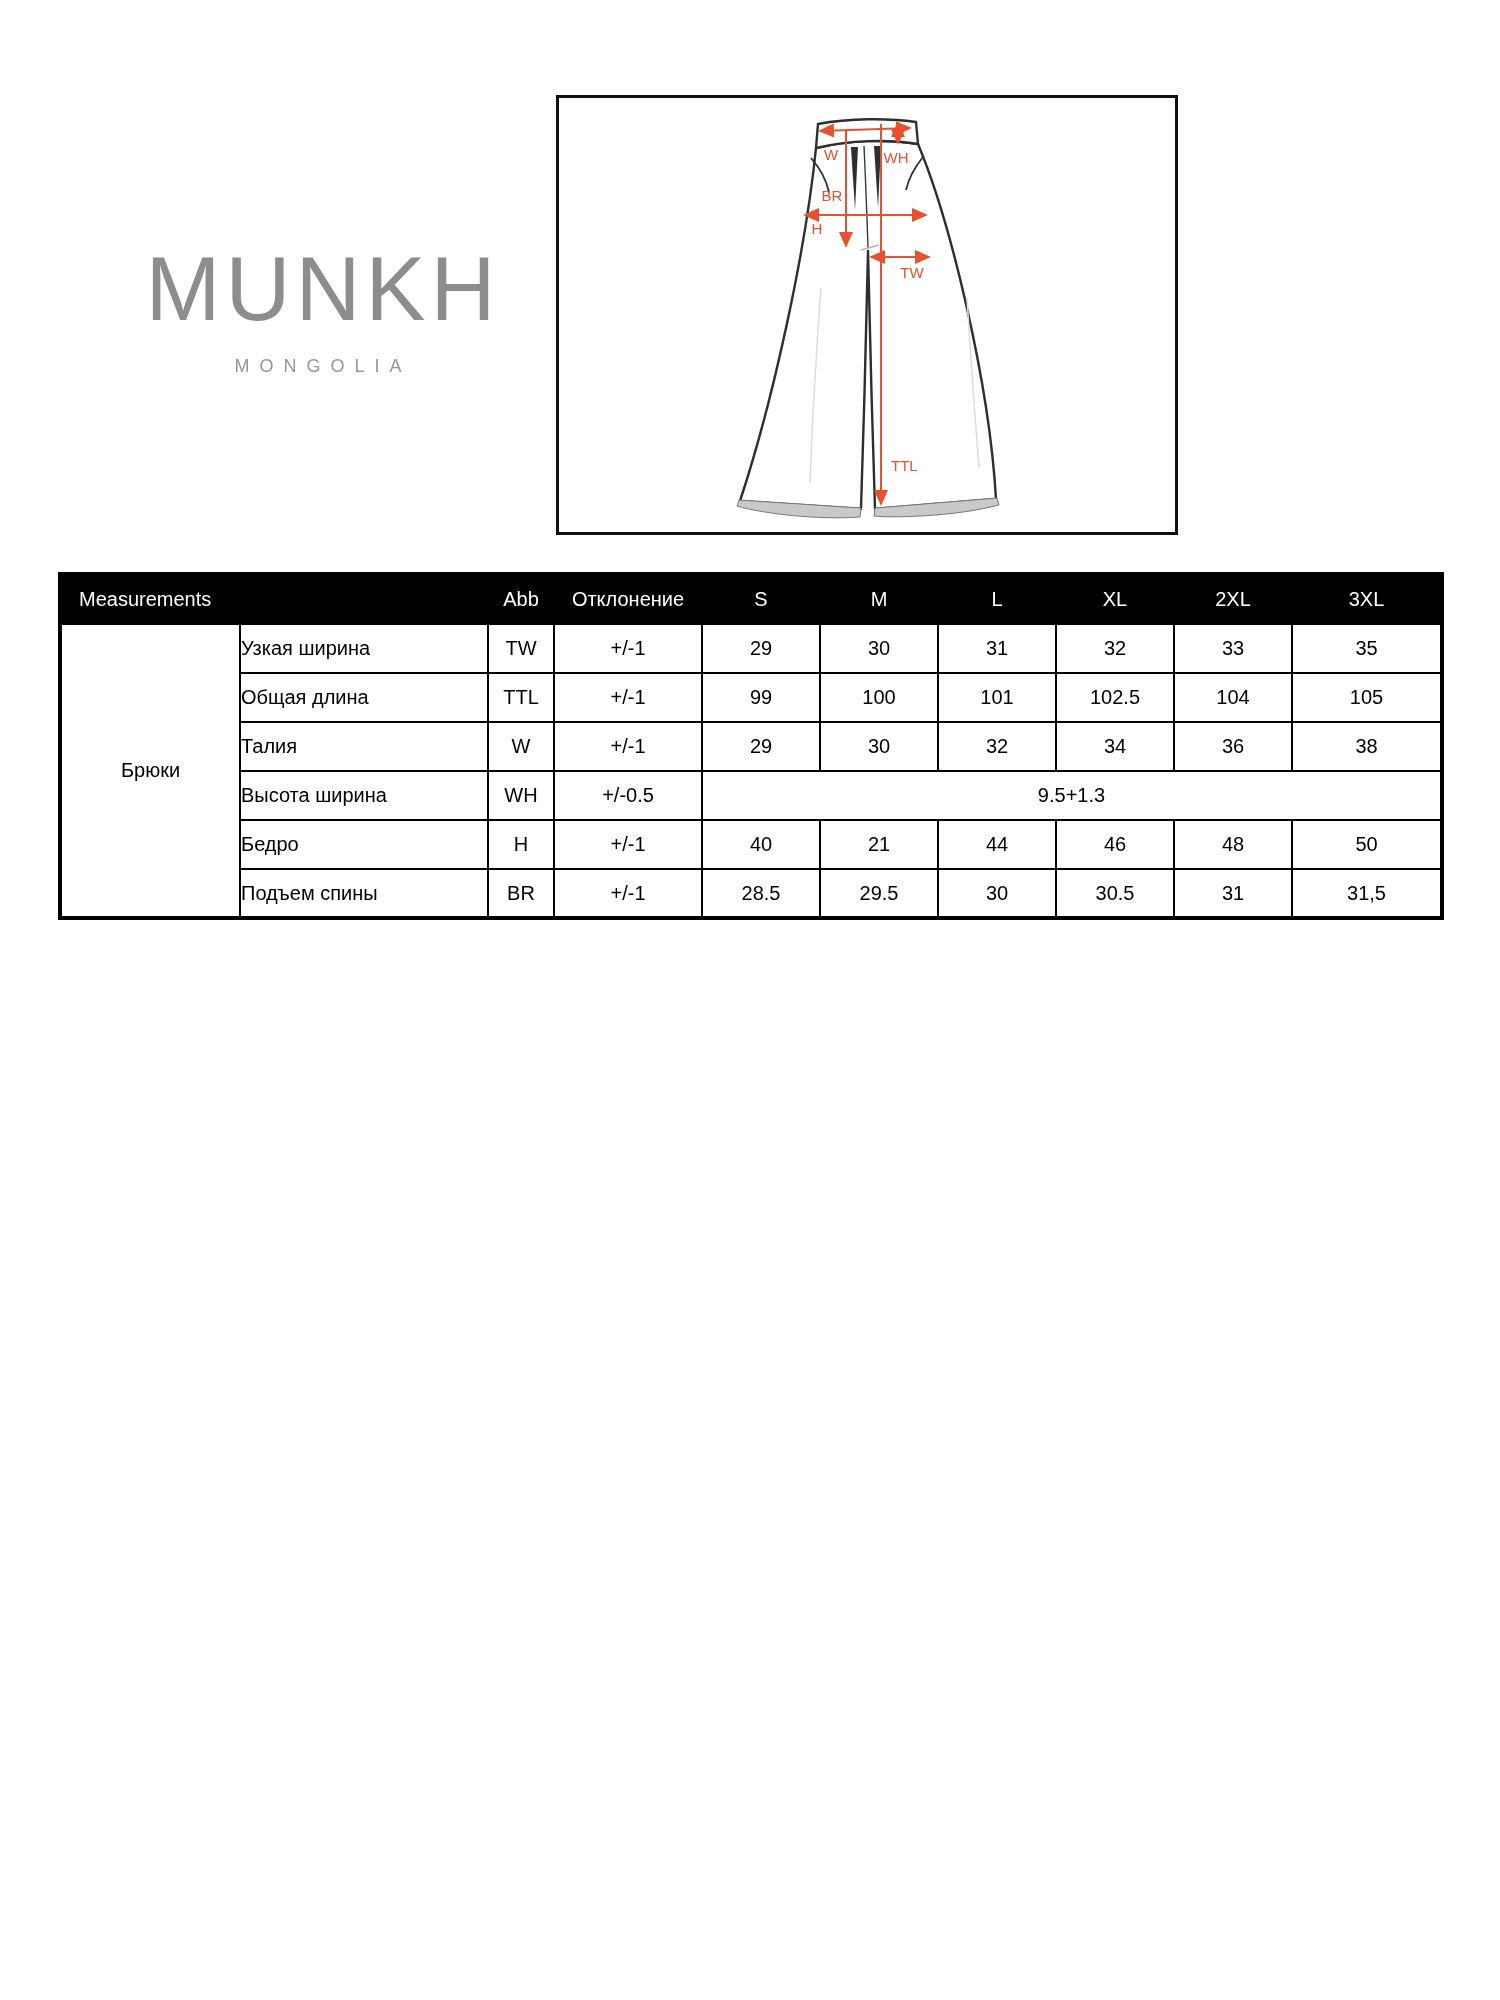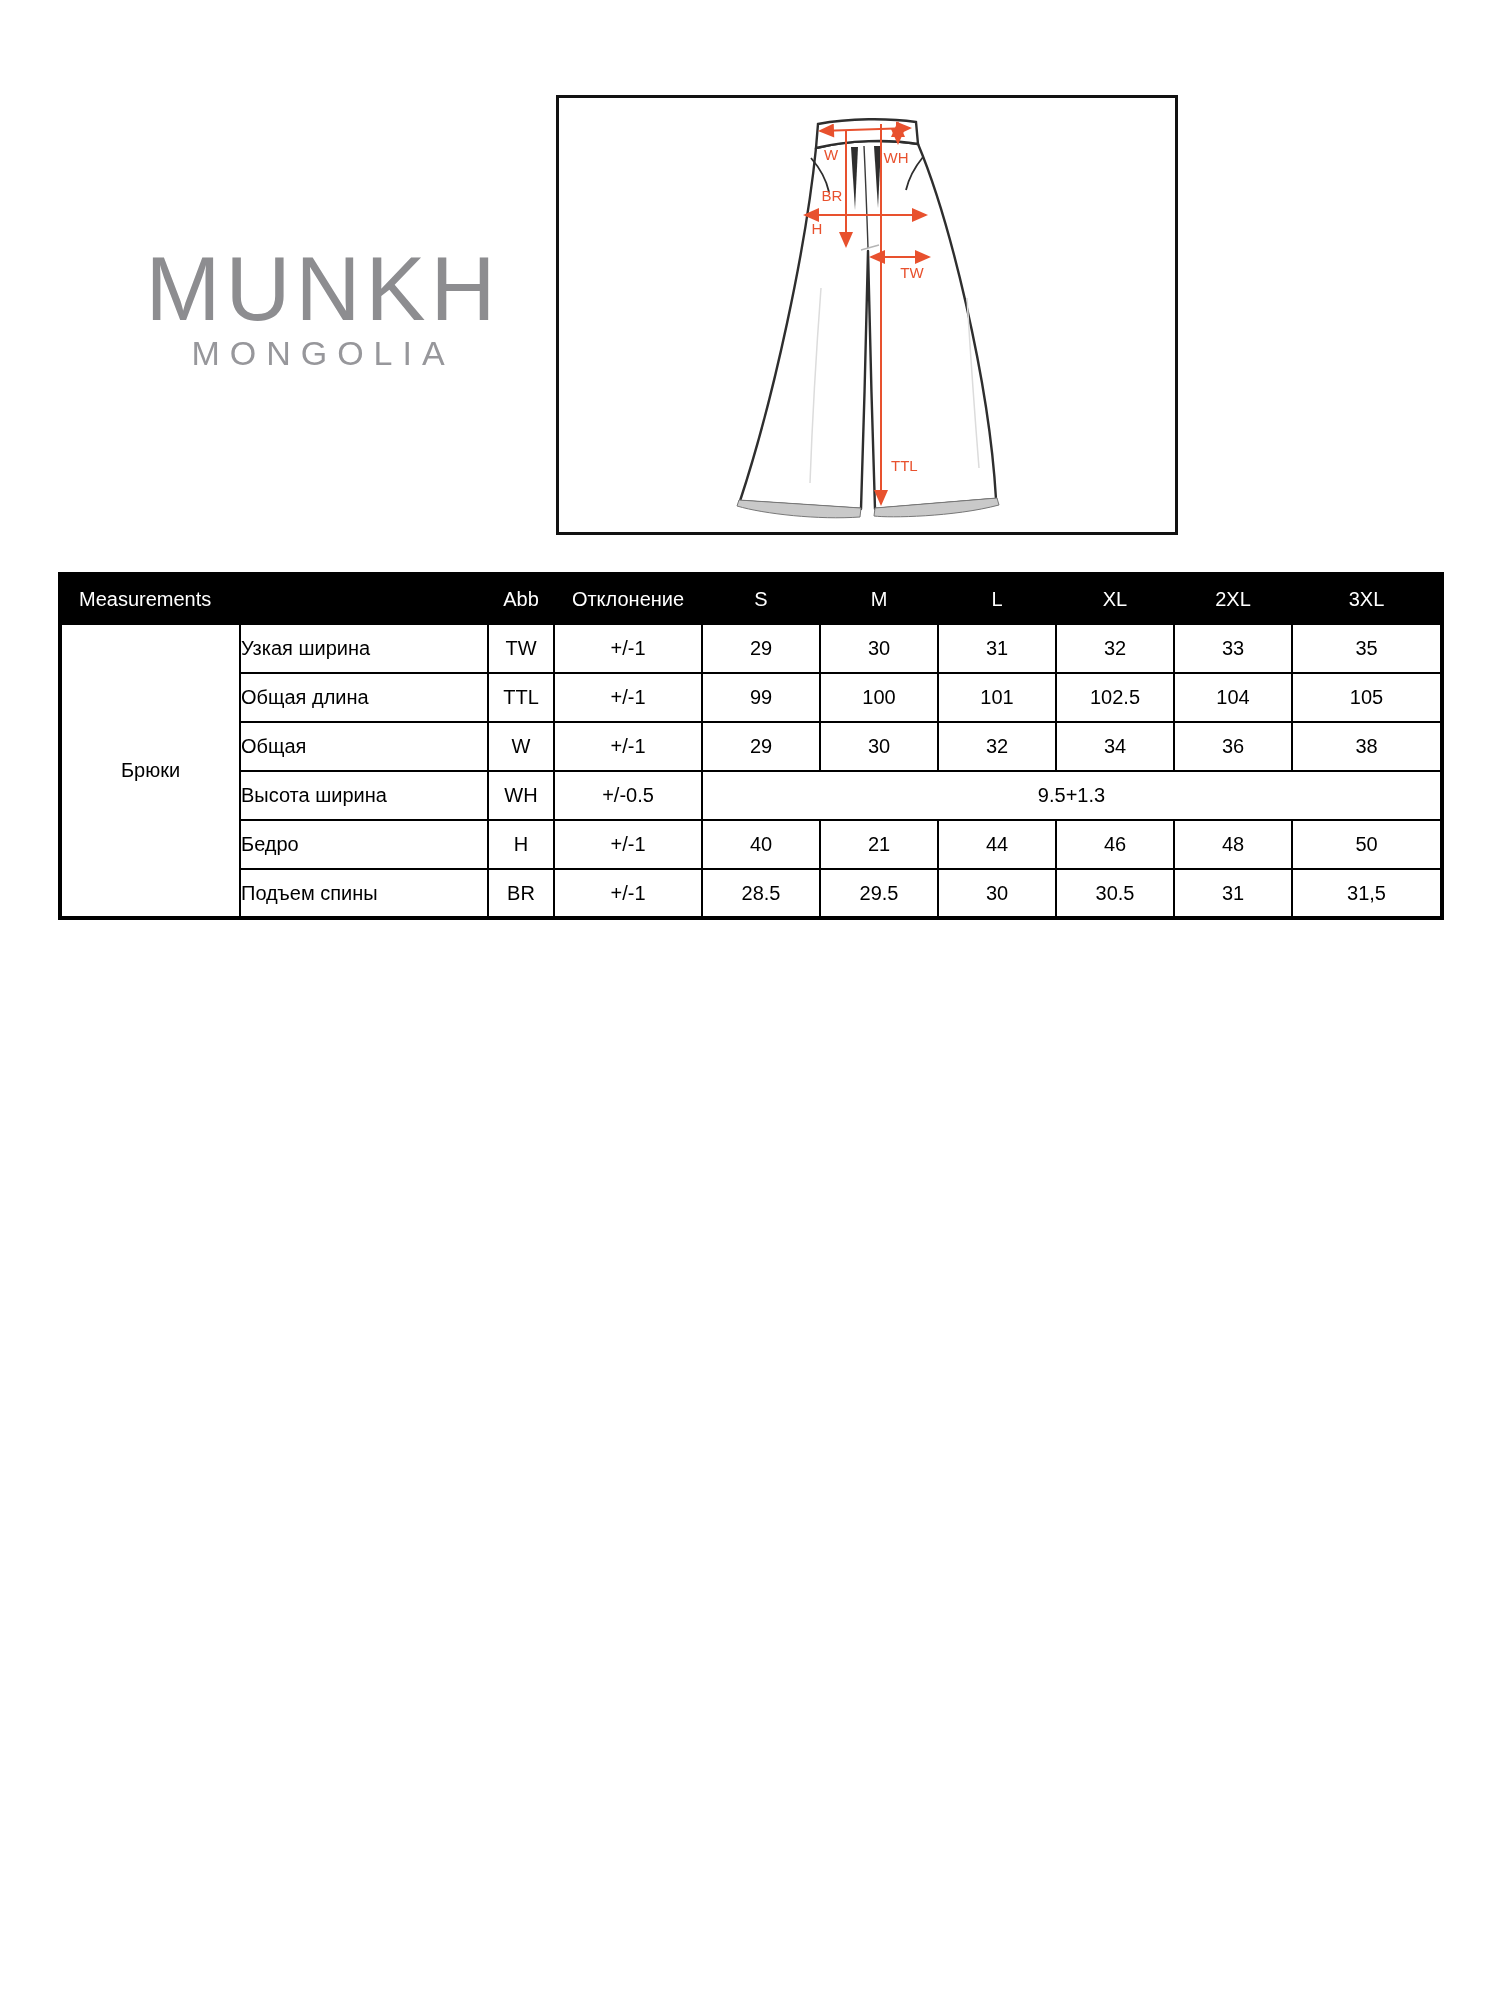--- a/index.html
+++ b/index.html
@@ -20,21 +20,22 @@
   }
   .logo .brand {
     font-size: 90px;
     line-height: 1.0;
     letter-spacing: 5px;
     color: #8d8d90;
     font-weight: 400;
     white-space: nowrap;
   }
   .logo .subtitle {
-    font-size: 34px;
+    margin-top: 22px;
+    font-size: 18px;
     letter-spacing: 10px;
     color: #97979b;
     white-space: nowrap;
   }
 
   
   .drawing-box {
     position: absolute;
     left: 556px; top: 95px;
     width: 622px; height: 440px;
@@ -189,21 +190,21 @@
         <td>TTL</td>
         <td>+/-1</td>
         <td>99</td>
         <td>100</td>
         <td>101</td>
         <td>102.5</td>
         <td>104</td>
         <td>105</td>
       </tr>
       <tr>
-        <td class="cell-name">Общая</td>
+        <td class="cell-name">Талия</td>
         <td>W</td>
         <td>+/-1</td>
         <td>29</td>
         <td>30</td>
         <td>32</td>
         <td>34</td>
         <td>36</td>
         <td>38</td>
       </tr>
       <tr>

